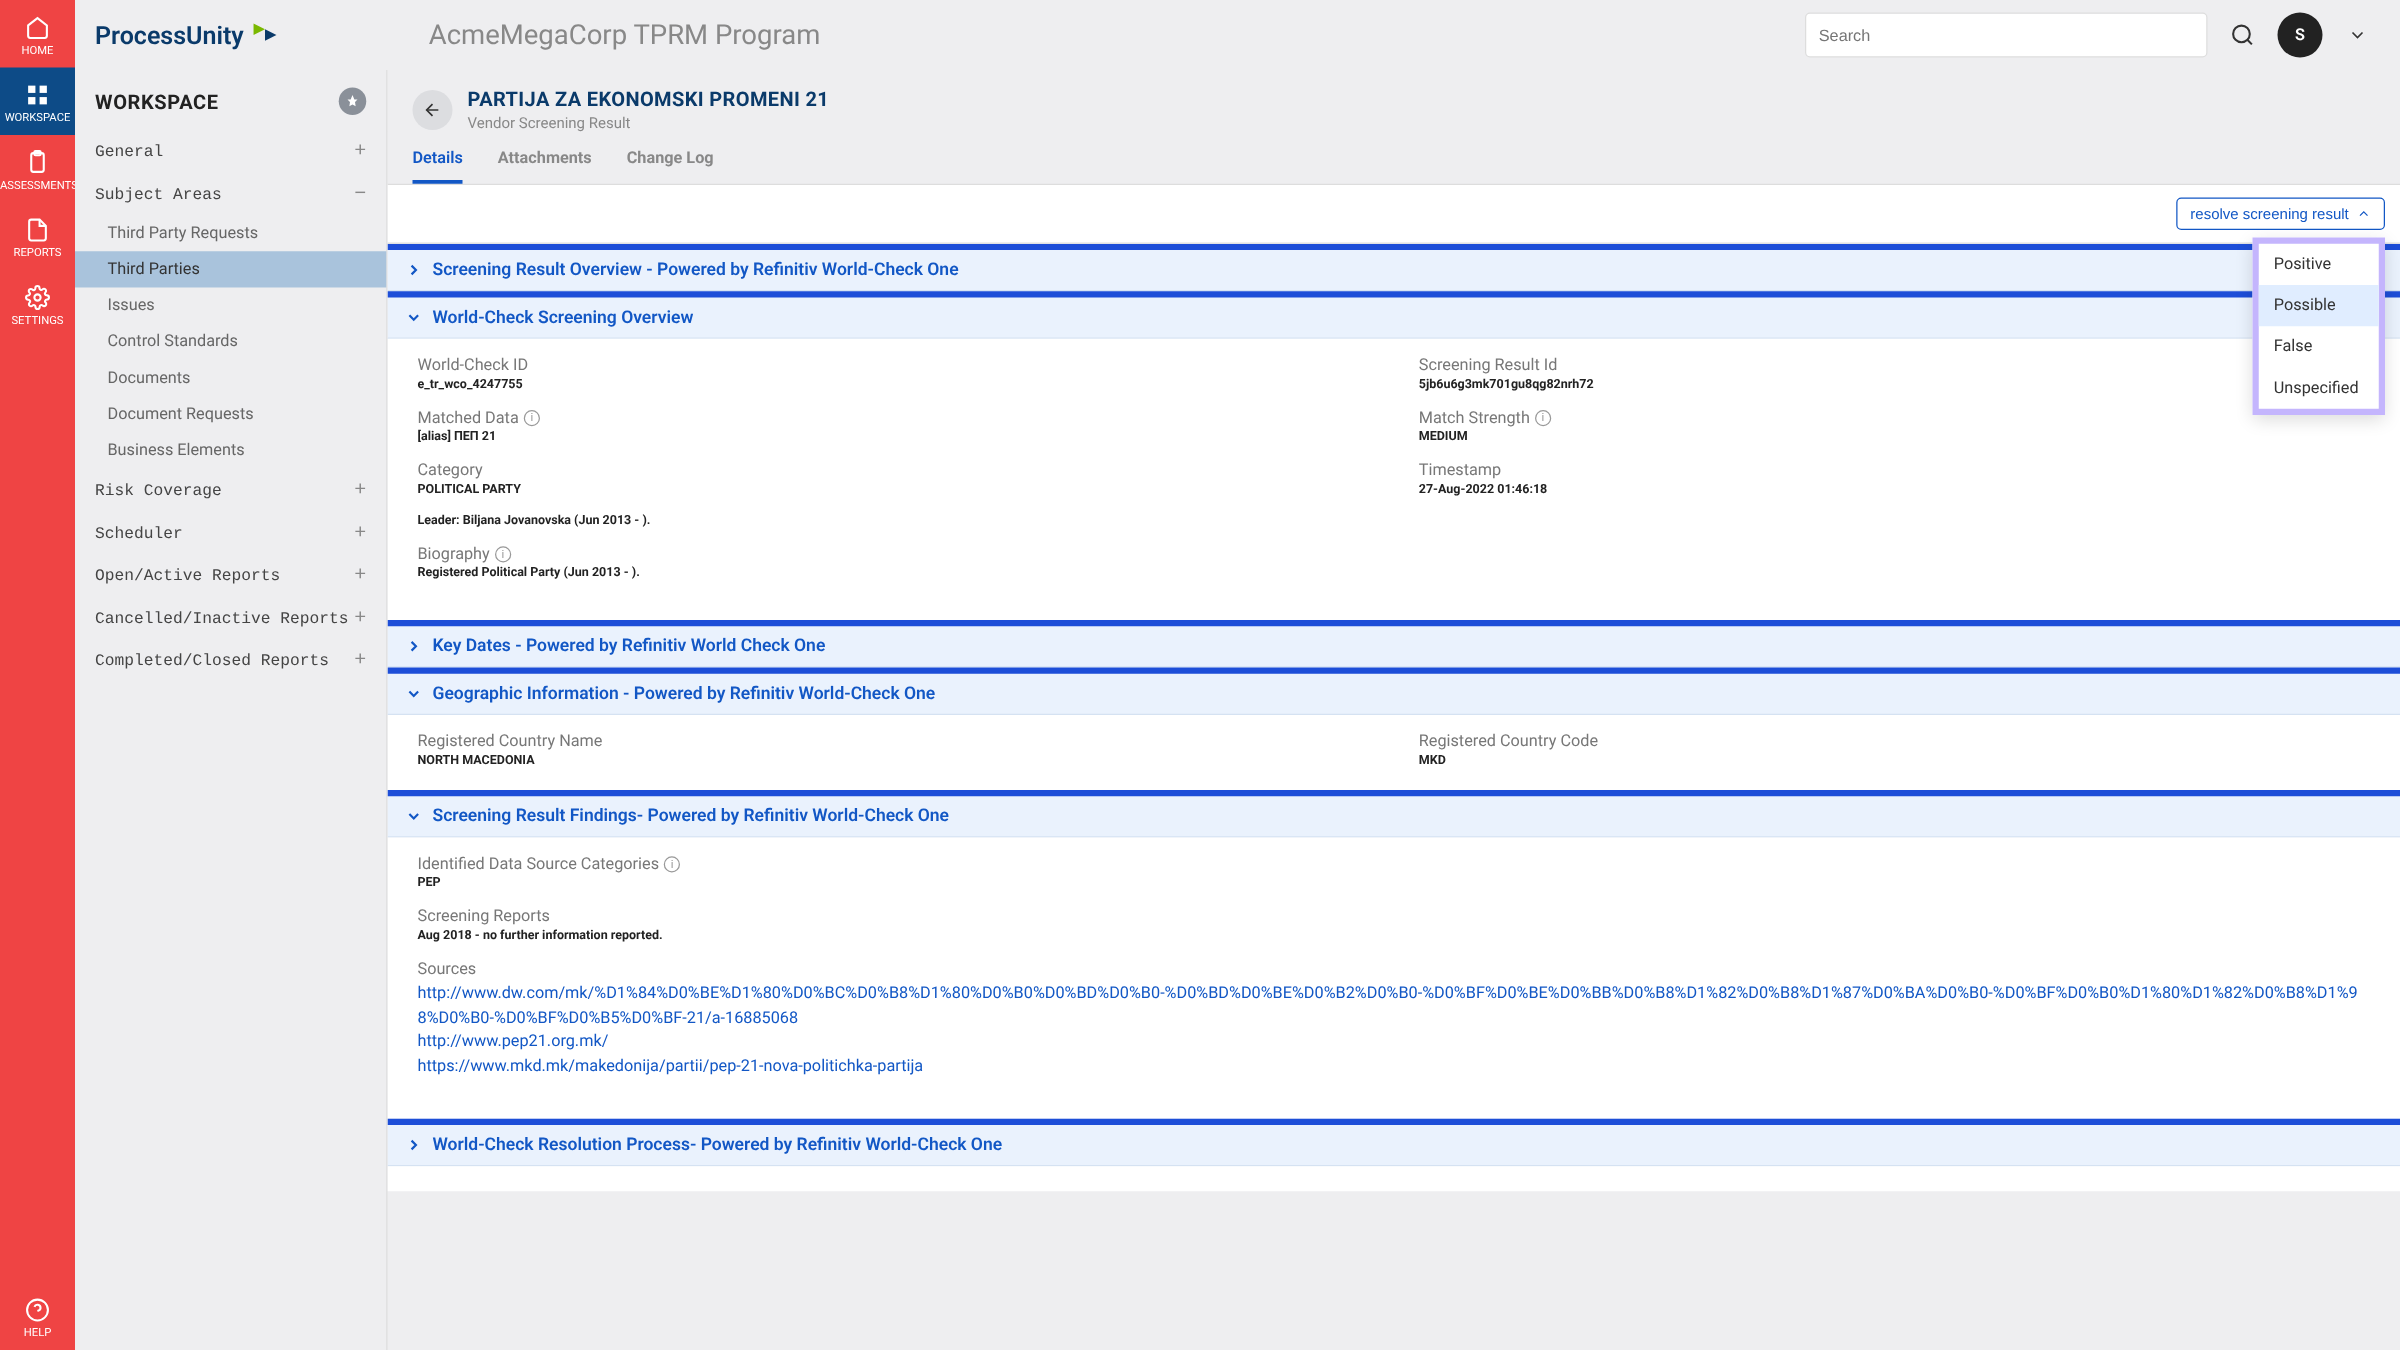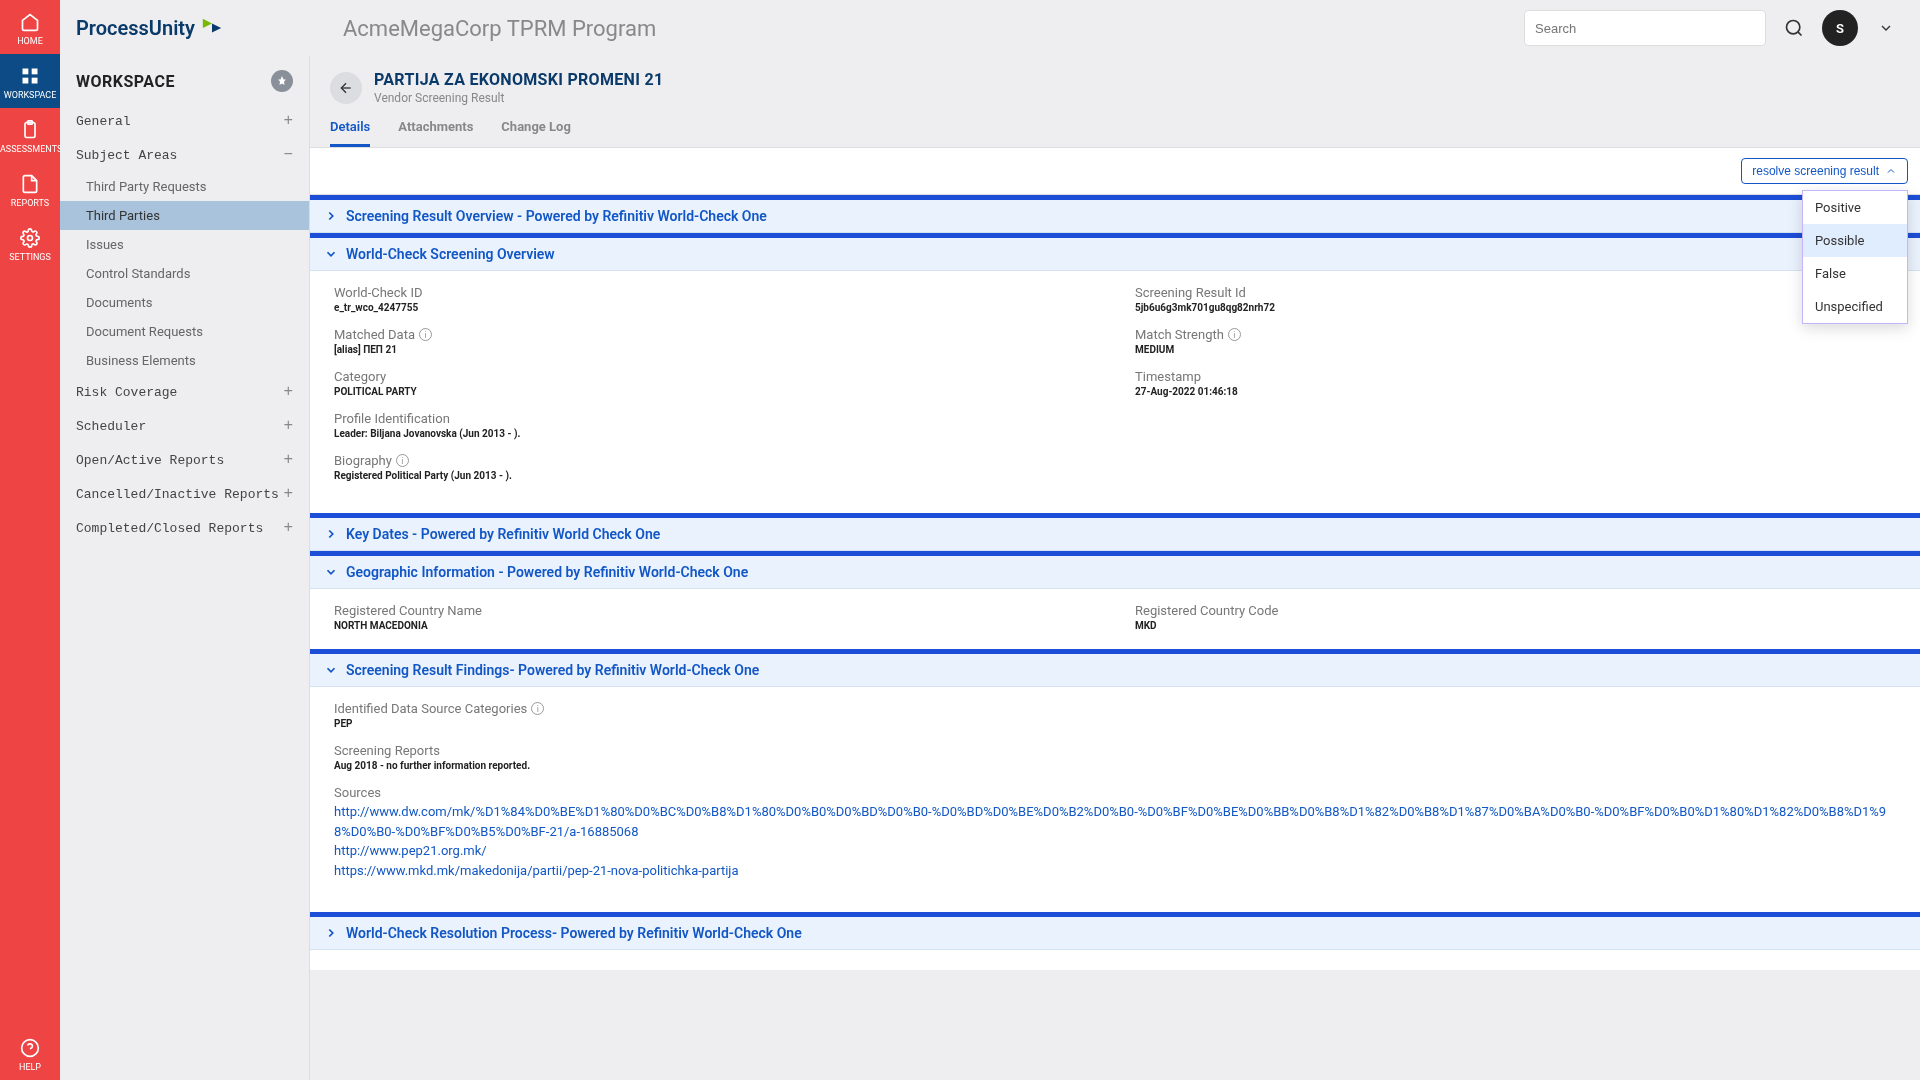--- a/index.html
+++ b/index.html
@@ -11,21 +11,21 @@
 .rail-item svg { display:block; margin:0 auto 4px; }
 .rail-item.active { background:#0d4b87; }
 .rail-spacer { flex:1; }
 
 
 .header { position:absolute; left:60px; top:0; right:0; height:56px; background:#eeeef0; display:flex; align-items:center; padding:0 16px; }
 .logo { display:flex; align-items:center; gap:6px; font-size:20px; font-weight:600; color:#0a3a6a; margin-right:120px; }
 .logo-mark { width:22px; height:22px; }
 .program-title { font-size:22px; color:#888; font-weight:400; }
 .header-right { margin-left:auto; display:flex; align-items:center; gap:10px; }
-.search-box { width:242px; height:36px; background:#fff; border:1px solid #ddd; border-radius:4px; padding:0 10px; font-size:13px; color:#999; }
+.search-box { width:322px; height:36px; background:#fff; border:1px solid #ddd; border-radius:4px; padding:0 10px; font-size:13px; color:#999; }
 .search-btn, .avatar-btn, .chev-btn { width:36px; height:36px; border-radius:50%; display:flex; align-items:center; justify-content:center; cursor:pointer; }
 .search-btn { background:transparent; }
 .avatar-btn { background:#222; color:#fff; font-weight:600; }
 .chev-btn { background:transparent; }
 
 
 .sidebar { position:absolute; left:60px; top:56px; width:250px; height:calc(1080px - 56px); background:#eeeef0; border-right:1px solid #ddd; padding:14px 0; }
 .ws-title { display:flex; align-items:center; justify-content:space-between; padding:0 16px 12px; }
 .ws-title span { font-weight:700; font-size:16px; letter-spacing:0.5px; color:#222; }
 .pin { width:22px; height:22px; border-radius:50%; background:#8a9099; display:flex; align-items:center; justify-content:center; }
@@ -39,21 +39,21 @@
 .page-head { padding:14px 20px 0; display:flex; align-items:flex-start; gap:12px; background:#eeeef0; }
 .back-btn { width:32px; height:32px; border-radius:50%; background:#dcdde0; display:flex; align-items:center; justify-content:center; cursor:pointer; margin-top:2px; }
 .page-title { font-size:16px; font-weight:700; color:#0a3a6a; letter-spacing:0.3px; }
 .page-sub { font-size:12px; color:#888; margin-top:2px; }
 .tabs { display:flex; gap:28px; padding:14px 20px 0; background:#eeeef0; border-bottom:1px solid #ddd; }
 .tab { padding-bottom:10px; color:#888; cursor:pointer; font-size:13px;font-weight:bold; }
 .tab.active { color:#1257c5; font-weight:600; border-bottom:3px solid #1257c5; }
 
 .toolbar { background:#fff; border-bottom:1px solid #ddd; padding:10px 12px; display:flex; justify-content:flex-end; position:relative; }
 .resolve-btn { border:1px solid #1257c5; color:#1257c5; background:#fff; padding:5px 10px; border-radius:4px; font-size:12px; cursor:pointer; display:flex; align-items:center; gap:6px; }
-.dropdown { position:absolute; right:12px; top:42px; background:#fff; border:1px solid #c4b5fd; box-shadow:0 4px 14px rgba(0,0,0,0.15); width:106px; z-index:10; }
+.dropdown { position:absolute; right:12px; top:42px; background:#fff; border:5px solid #c4b5fd; box-shadow:0 4px 14px rgba(0,0,0,0.15); width:106px; z-index:10; }
 .dropdown div { padding:9px 12px; font-size:13px; cursor:pointer; }
 .dropdown div.hl { background:#e0edff; }
 
 .section-head { background:#eaf2fd; border-top:5px solid #1d4ed8; border-bottom:1px solid #d5e2f2; padding:8px 14px; display:flex; align-items:center; gap:8px; color:#1257c5; font-weight:600; font-size:14px; cursor:pointer; }
 .chev { display:inline-block; transition:transform .1s; }
 .chev.right { transform:rotate(-90deg); }
 .section-body { background:#fff; padding:14px 24px 18px; }
 .grid2 { display:grid; grid-template-columns:1fr 1fr; gap:14px 40px; }
 .field-label { font-size:13px; color:#777; margin-bottom:2px; display:flex; align-items:center; gap:4px; }
 .field-value { font-size:10px; font-weight:700; color:#222; }
@@ -261,21 +261,20 @@
           <div class="field-label">Category</div>
           <div class="field-value">POLITICAL PARTY</div>
         </div>
       <div>
           <div class="field-label">Timestamp</div>
           <div class="field-value">27-Aug-2022 01:46:18</div>
         </div>
     </div>
     <div class="stack" style="margin-top:14px;">
       <div>
-          <div class="field-label">Profile Identification</div>
           <div class="field-value">Leader: Biljana Jovanovska (Jun 2013 - ).</div>
         </div>
       <div>
           <div class="field-label">
             <span>Biography</span>
             <span class="info-ic">i</span>
           </div>
           <div class="field-value">Registered Political Party (Jun 2013 - ).</div>
         </div>
     </div>

